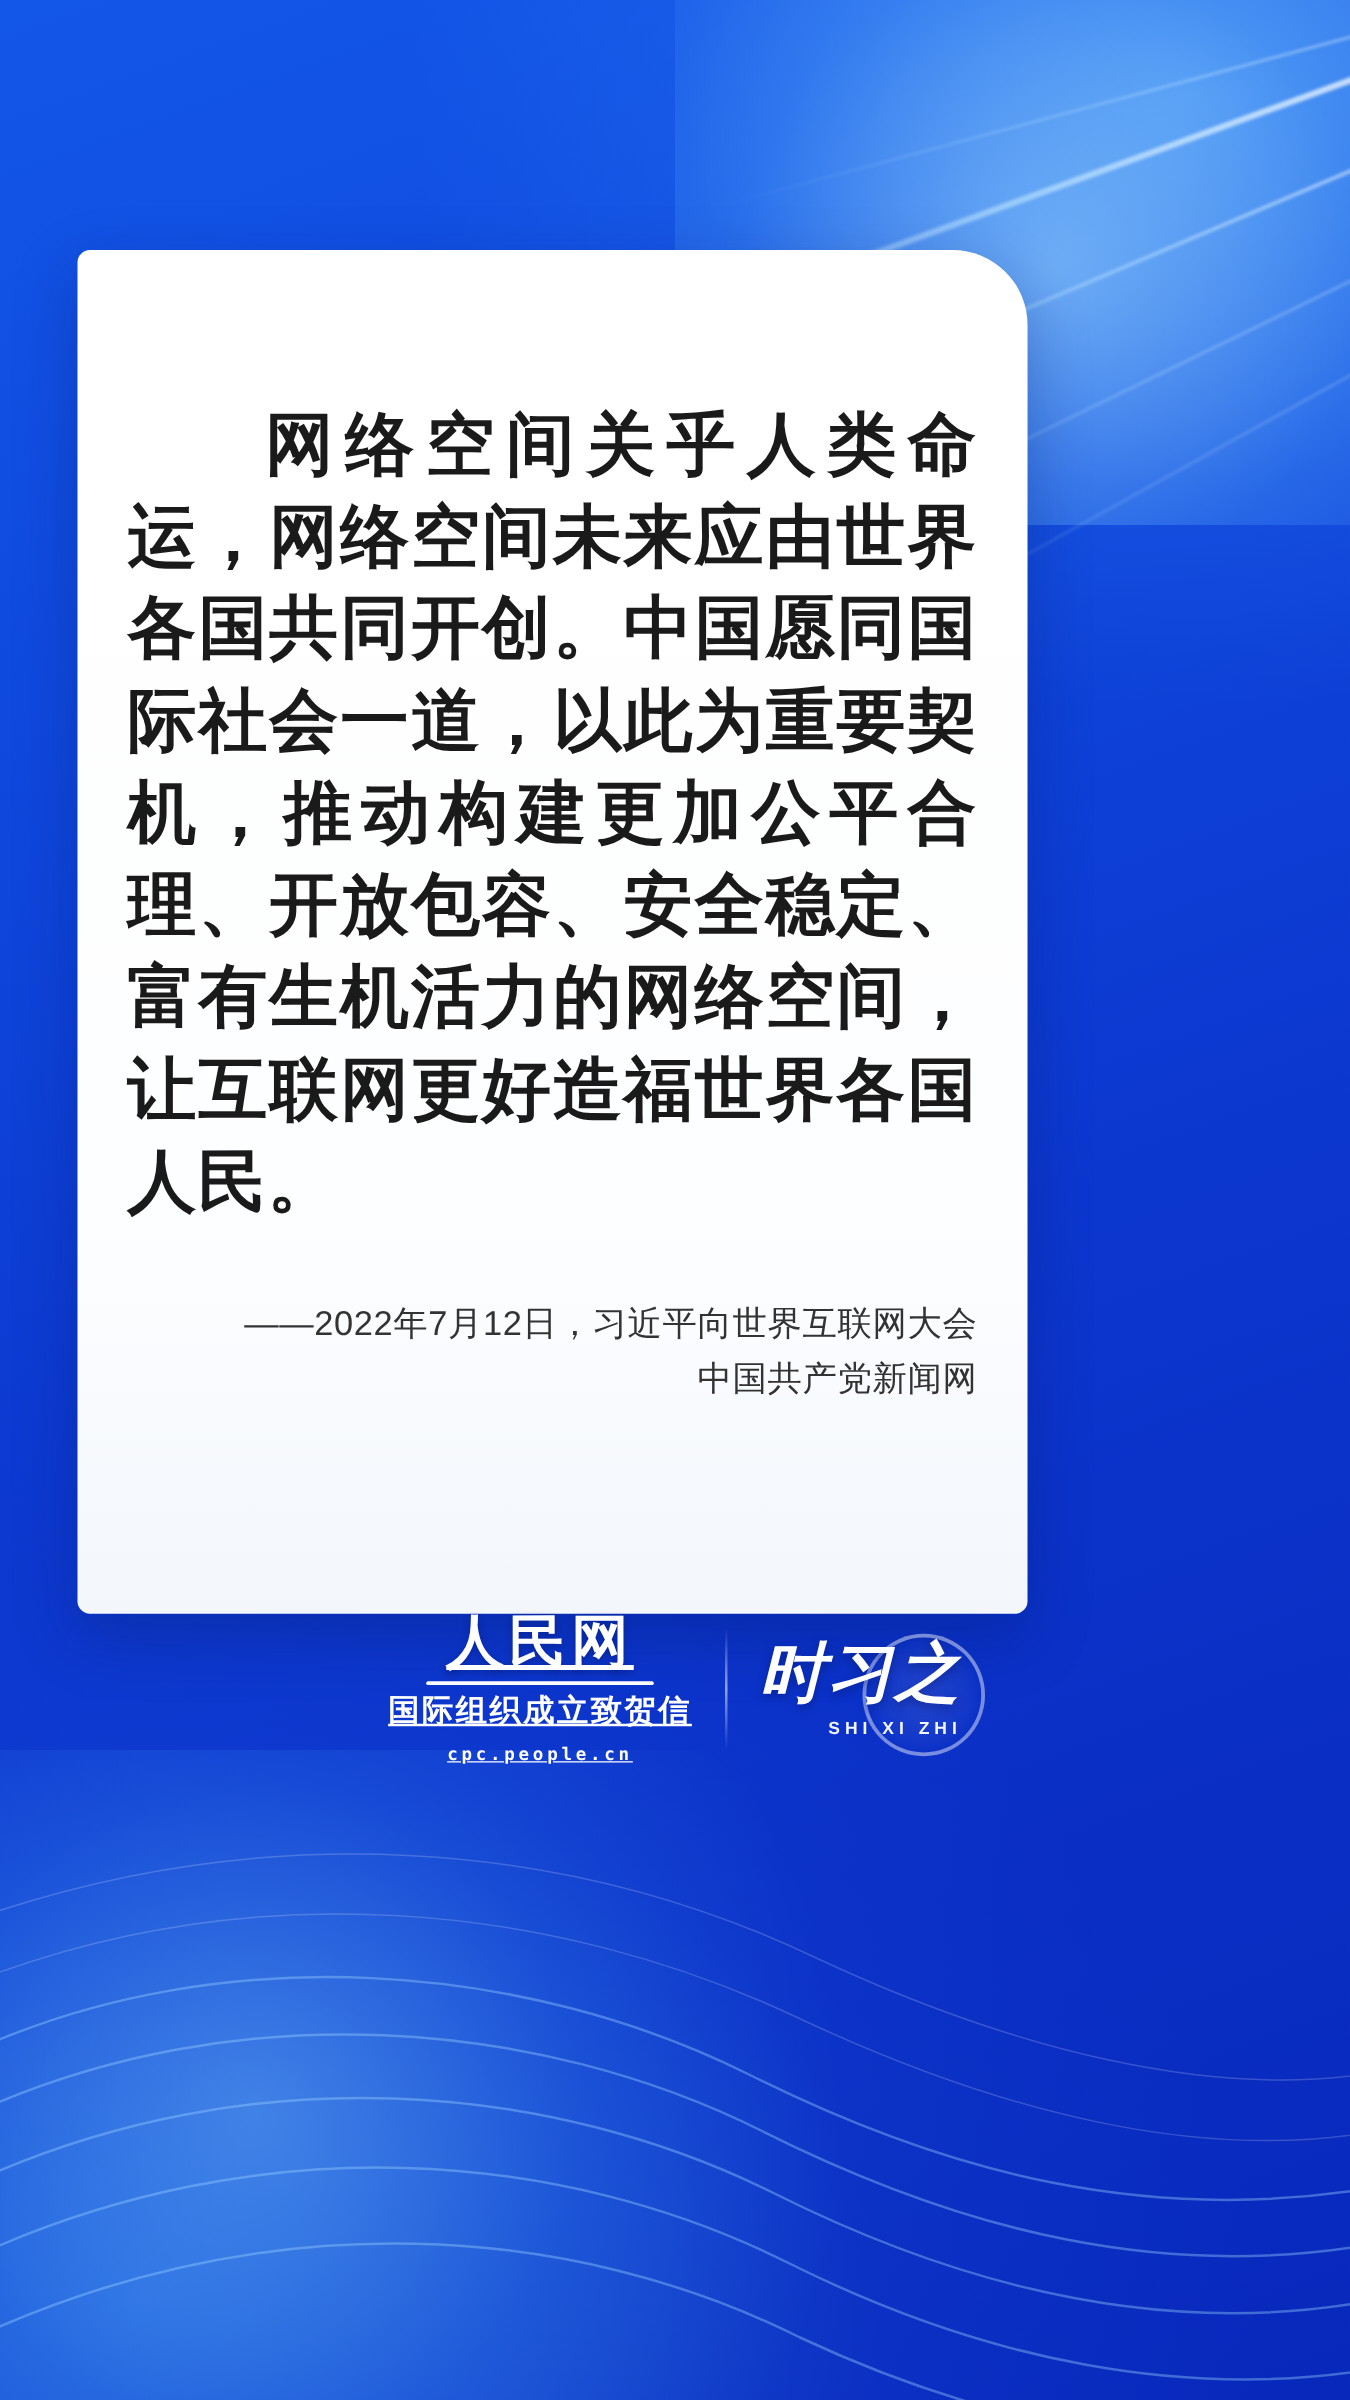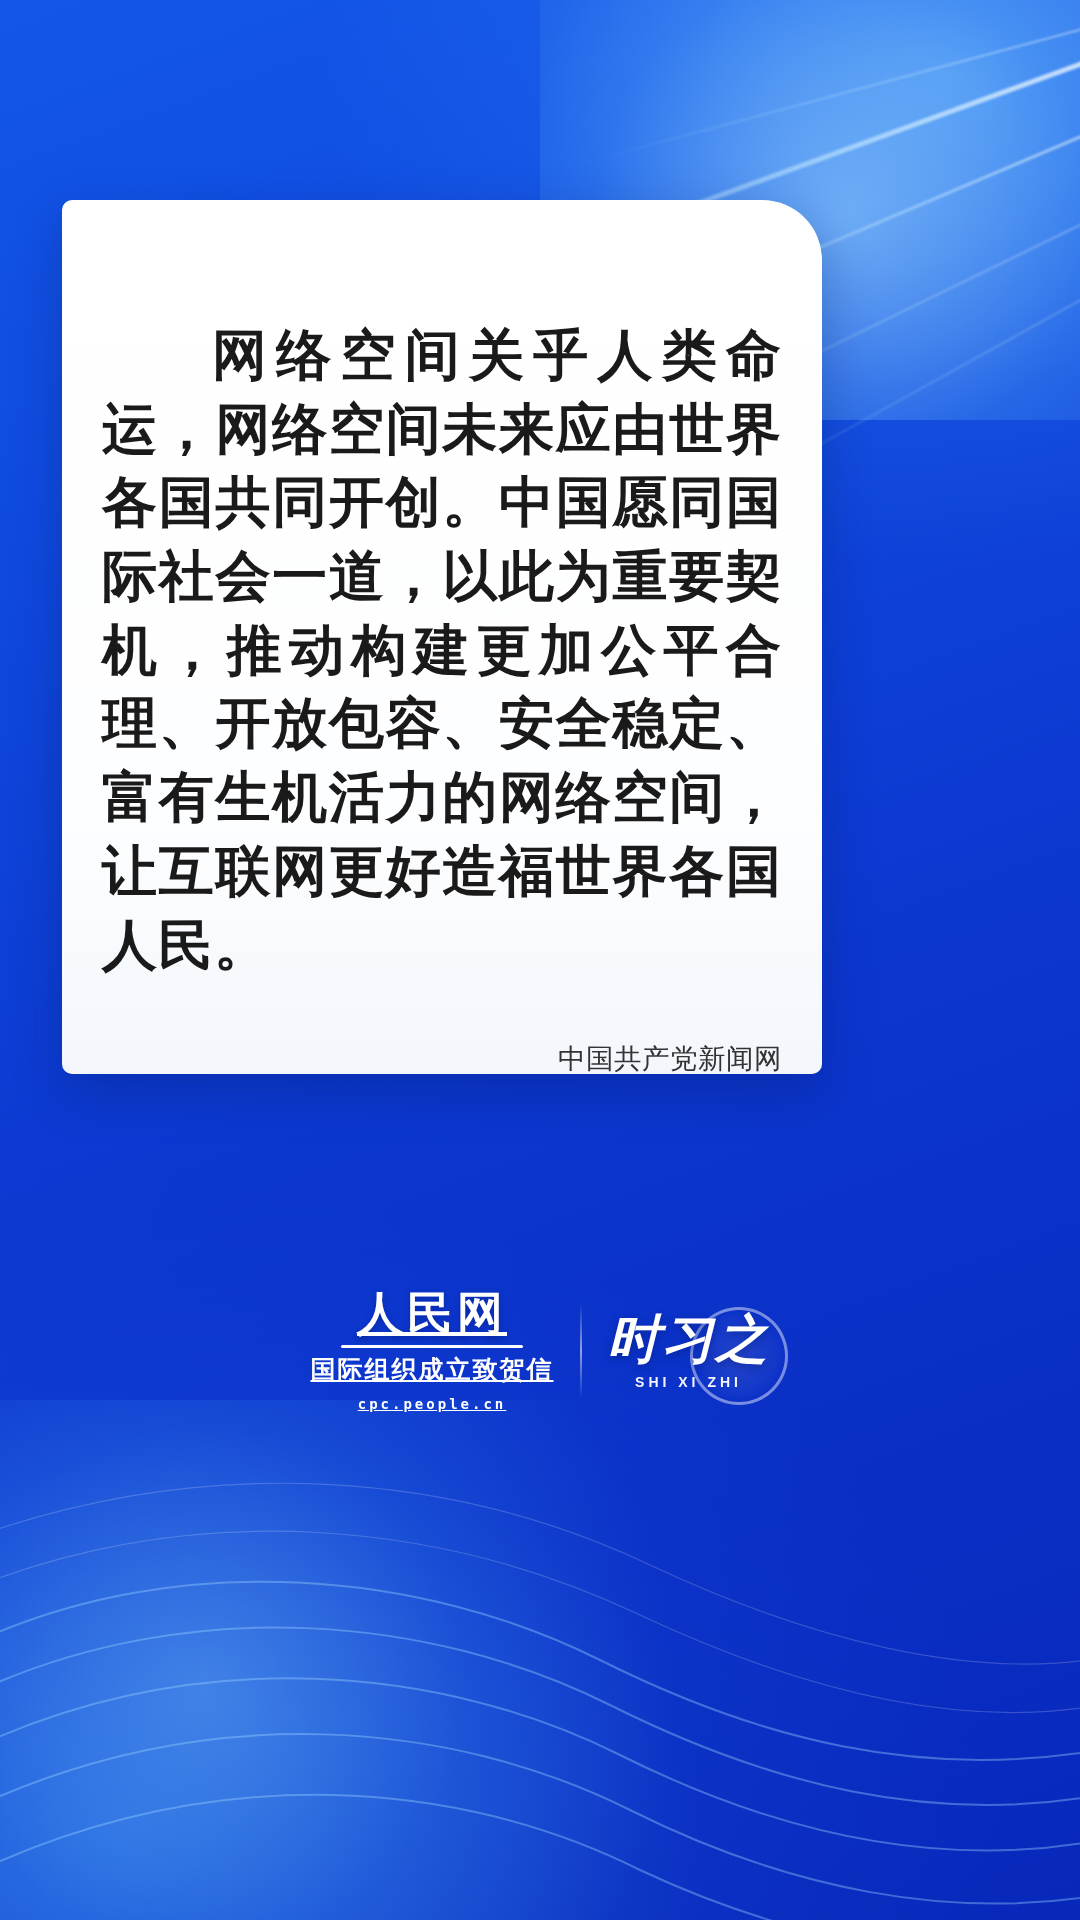--- a/index.html
+++ b/index.html
@@ -62,21 +62,21 @@
     background: radial-gradient(circle at 45% 40%, rgba(120,200,255,0.40) 0%, rgba(60,150,250,0.18) 40%, rgba(0,0,0,0) 72%);
     pointer-events: none;
   }
 
   
   .card {
     position: absolute;
     left: 62px;
     top: 200px;
     width: 760px;
-    height: 874px;
+    height: 1091px;
     background: linear-gradient(180deg, #ffffff 0%, #fdfeff 70%, #f3f7fc 100%);
     border-radius: 10px 60px 10px 10px;
     box-shadow: 0 18px 50px rgba(2,20,90,0.28);
   }
   .card-inner {
     position: absolute;
     left: 40px;
     right: 40px;
     top: 118px;
   }
@@ -155,21 +155,21 @@
   .brand-divider {
     width: 2px;
     height: 96px;
     background: linear-gradient(180deg, rgba(255,255,255,0) 0%, rgba(255,255,255,.55) 50%, rgba(255,255,255,0) 100%);
   }
 
   .brand-right {
     position: relative;
     display: flex;
     flex-direction: column;
-    align-items: center;
+    align-items: flex-end;
     color: #ffffff;
     line-height: 1;
   }
   .brand-right .ring {
     position: absolute;
     right: -18px;
     top: -6px;
     width: 92px;
     height: 92px;
     border-radius: 50%;
@@ -218,20 +218,21 @@
     <g fill="none" stroke="#ffffff" stroke-opacity="0.22" stroke-width="1.2">
       <path d="M-20,185 C200,100 440,120 640,215 C800,290 960,330 1100,305"></path>
       <path d="M-20,135 C210,55 450,70 650,165 C810,240 970,280 1100,258"></path>
     </g>
   </svg>
 
   <div class="card">
     <div class="card-inner">
       <p class="quote">网络空间关乎人类命运，网络空间未来应由世界各国共同开创。中国愿同国际社会一道，以此为重要契机，推动构建更加公平合理、开放包容、安全稳定、富有生机活力的网络空间，让互联网更好造福世界各国人民。</p>
       <div class="attrib">
+        <span class="line1">——2022年7月12日，习近平向世界互联网大会</span>
         <span class="line2">中国共产党新闻网</span>
       </div>
     </div>
   </div>
 
   <div class="footer">
     <div class="brand-left">
       <div class="main">人民网</div>
       <div class="rule"></div>
       <div class="sub">国际组织成立致贺信</div>

